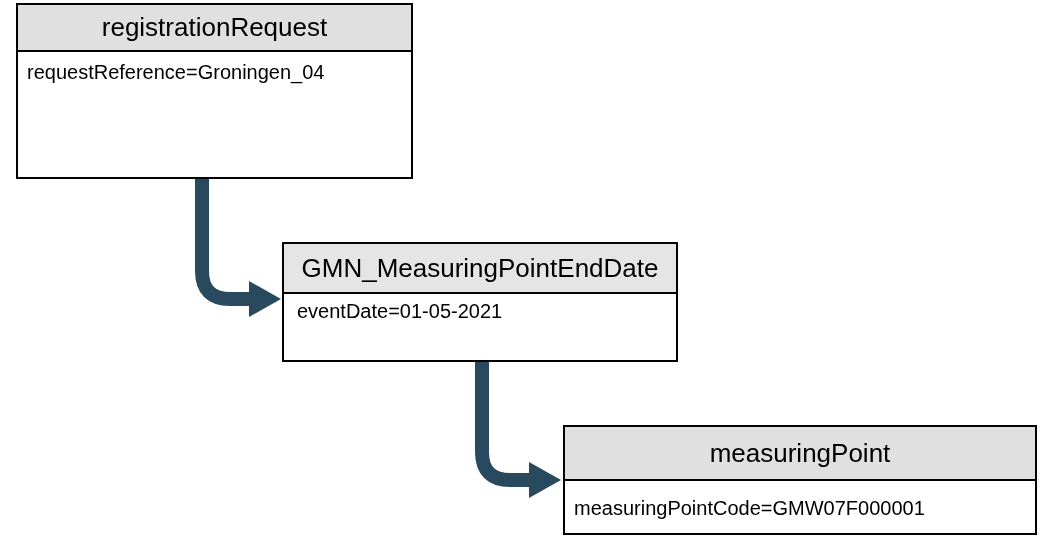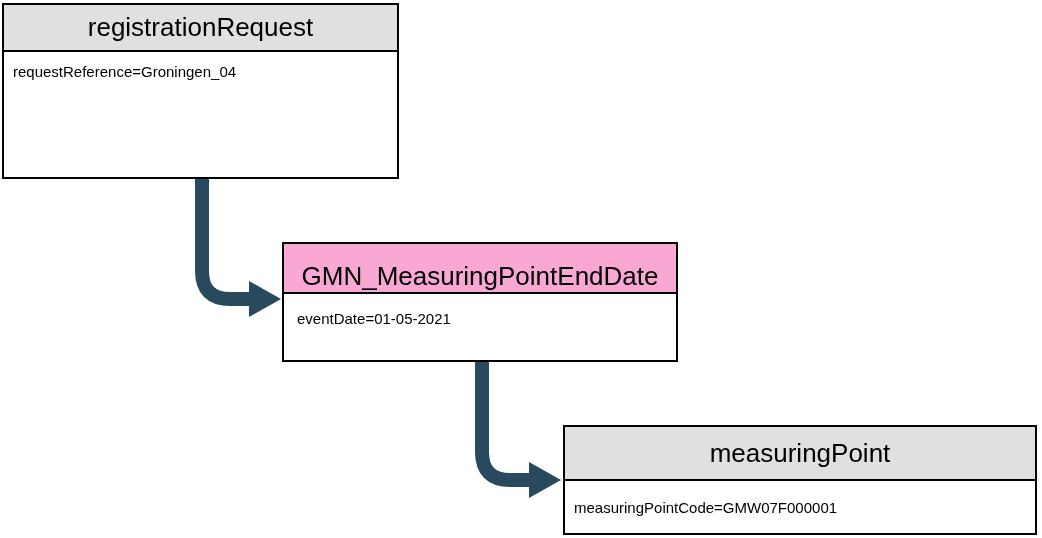--- a/index.html
+++ b/index.html
@@ -27,39 +27,39 @@
     display: flex;
     align-items: center;
     justify-content: center;
     font-size: 26px;
     color: #000000;
     white-space: nowrap;
     overflow: hidden;
   }
   .node-body {
     box-sizing: border-box;
-    font-size: 15px;
+    font-size: 20px;
     color: #000000;
     white-space: nowrap;
     overflow: hidden;
   }
   .attr-line {
     line-height: 30px;
     white-space: nowrap;
   }
 
   
-  #node-0 { left: 2px; top: 3px; width: 397px; height: 176px; }
+  #node-0 { left: 16px; top: 3px; width: 397px; height: 176px; }
   #node-0 .node-header { height: 47px; }
   #node-0 .node-body { padding: 5px 8px 0 9px; }
 
   
   #node-1 { left: 282px; top: 242px; width: 396px; height: 120px; }
   #node-1 .node-header { height: 50px; }
-  #node-1 .node-body { padding: 10px 8px 0 13px; }
+  #node-1 .node-body { padding: 2px 8px 0 13px; }
 
   
   #node-2 { left: 563px; top: 425px; width: 474px; height: 110px; }
   #node-2 .node-header { height: 54px; text-align: center; }
   #node-2 .node-body { padding: 12px 24px 0 9px; }
 
   .connector-layer {
     position: absolute;
     left: 0;
     top: 0;
@@ -87,21 +87,21 @@
   <div class="node" id="node-0">
     <div class="node-header" style="background:#e0e0e0;">
       <span>registrationRequest</span>
     </div>
     <div class="node-body">
       <div class="attr-line">requestReference=Groningen_04</div>
     </div>
   </div>
 
   <div class="node" id="node-1">
-    <div class="node-header" style="background:#f9a8d4;align-items:flex-end;">
+    <div class="node-header" style="background:#e5e5e5;">
       <span>GMN_MeasuringPointEndDate</span>
     </div>
     <div class="node-body">
       <div class="attr-line">eventDate=01-05-2021</div>
     </div>
   </div>
 
   <div class="node" id="node-2">
     <div class="node-header" style="background:#e0e0e0;">
       <span>measuringPoint</span>

